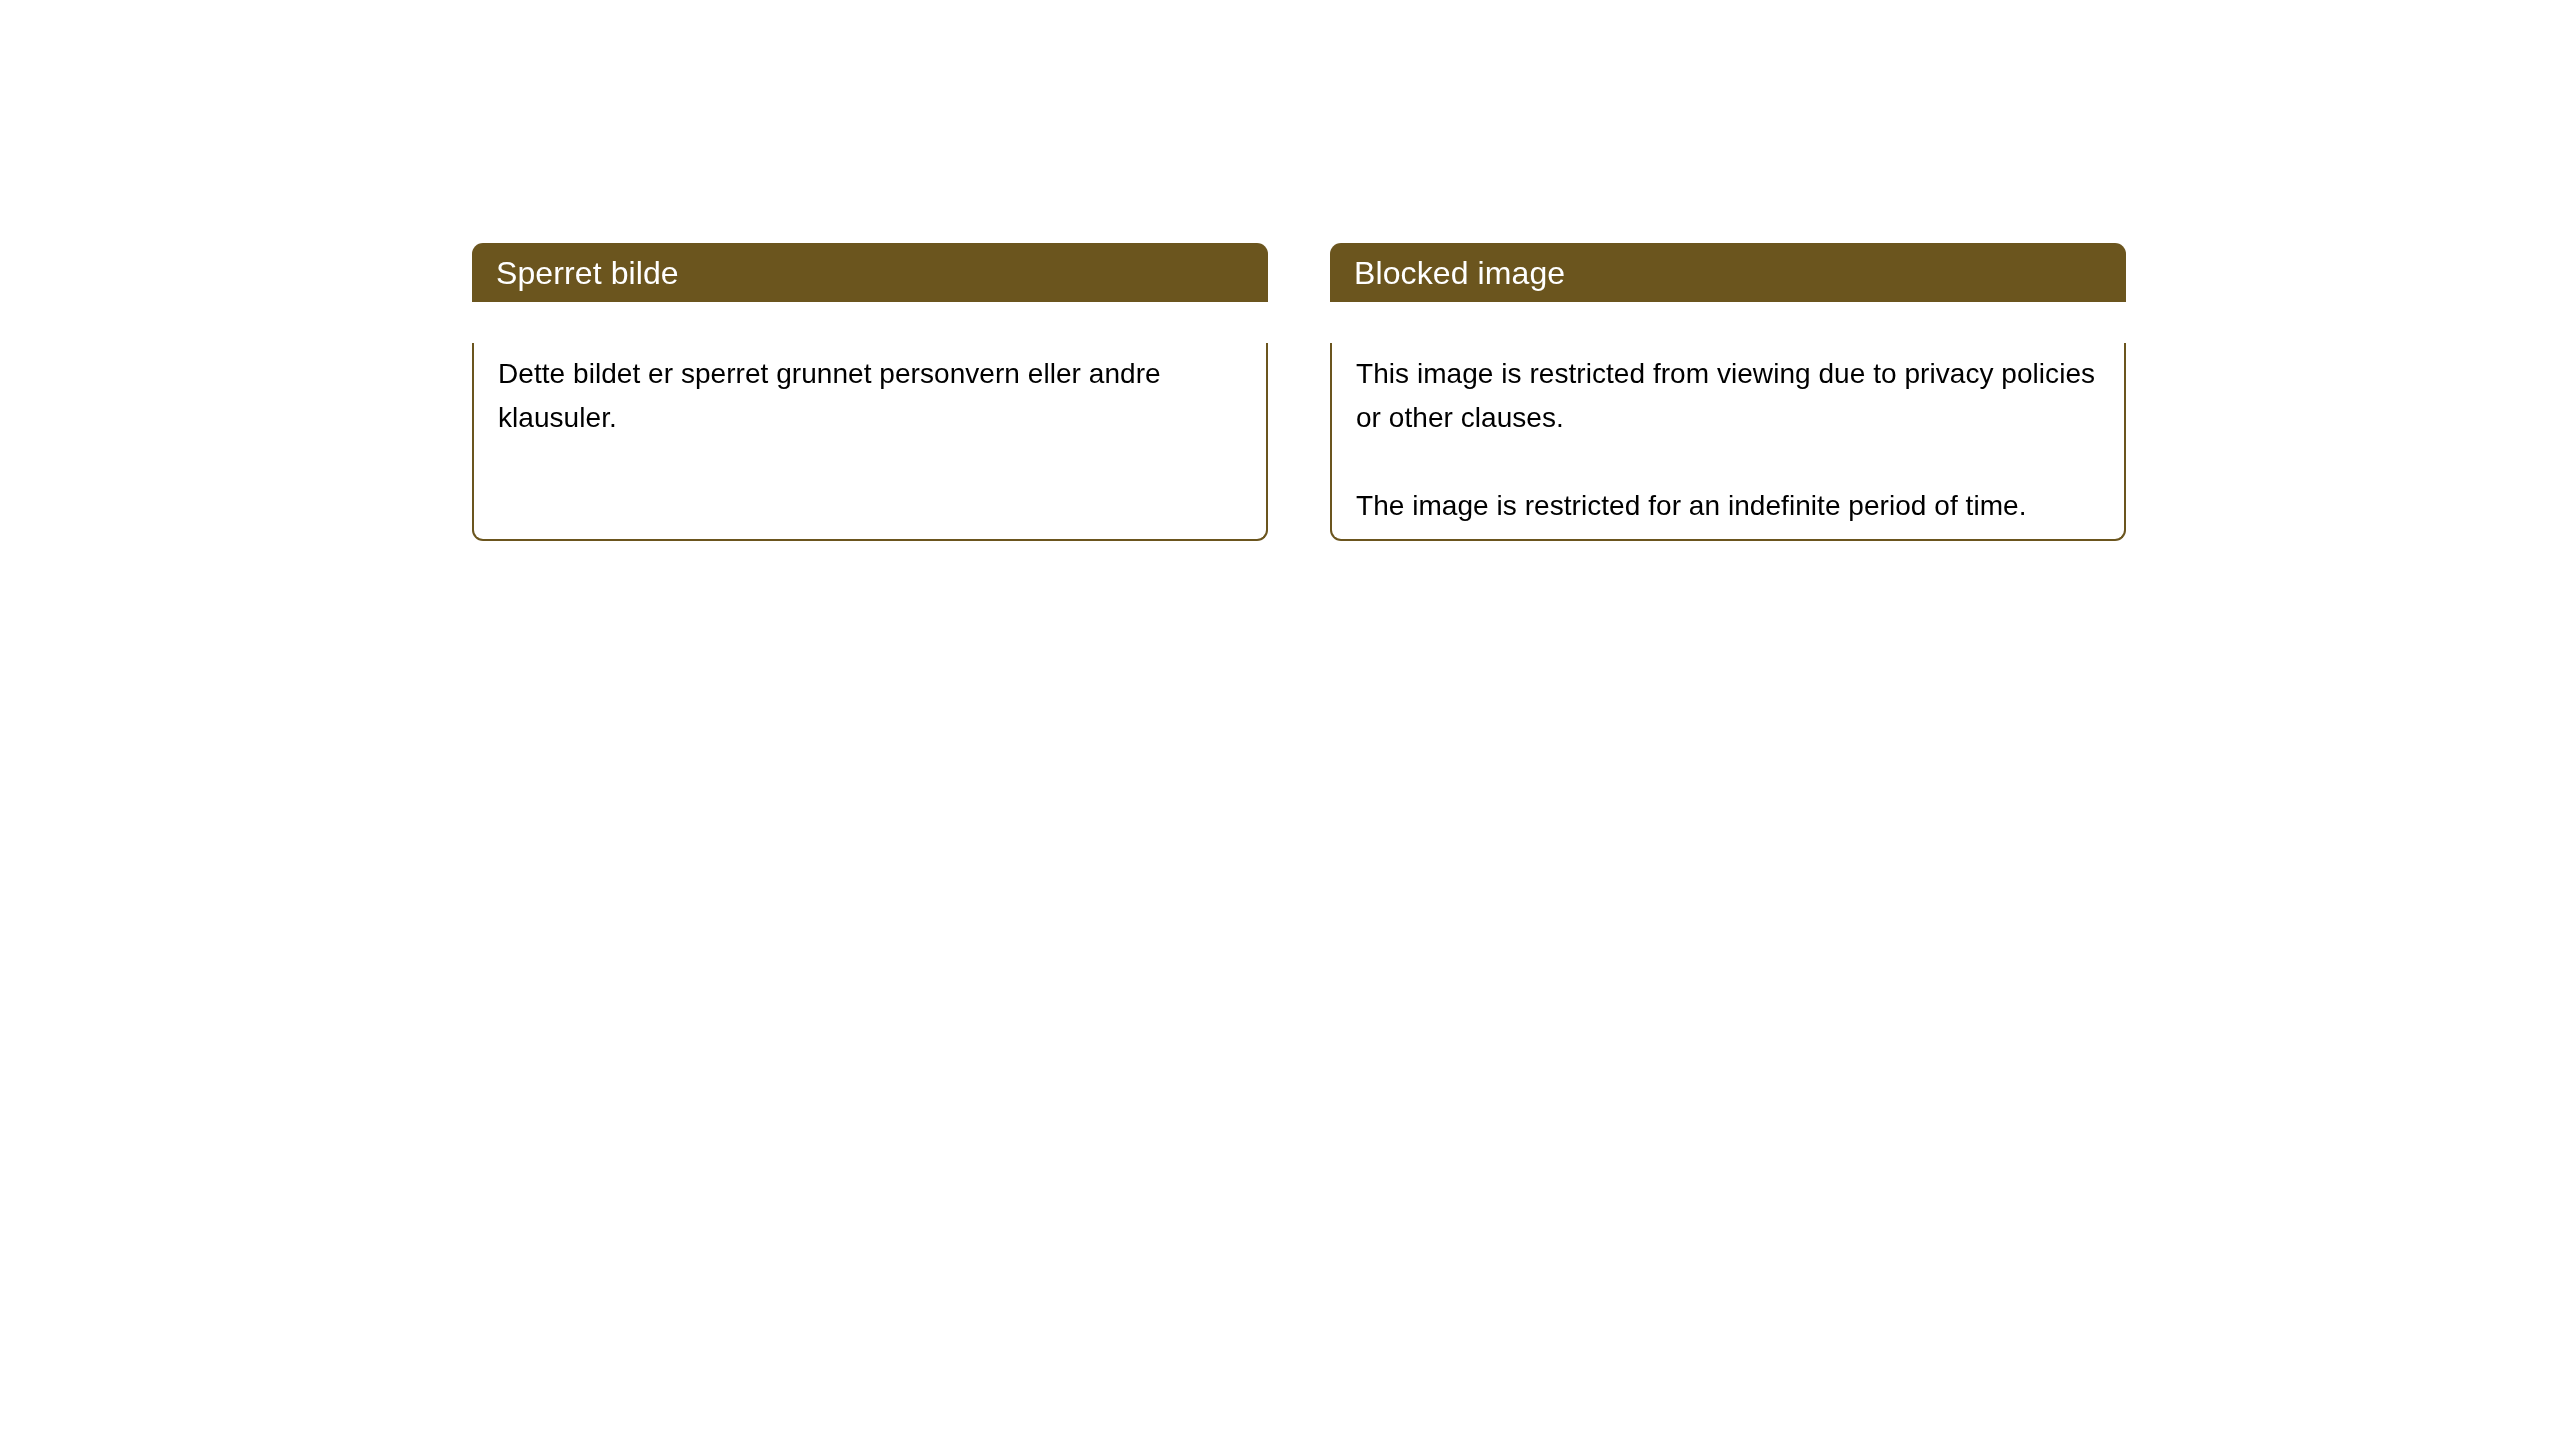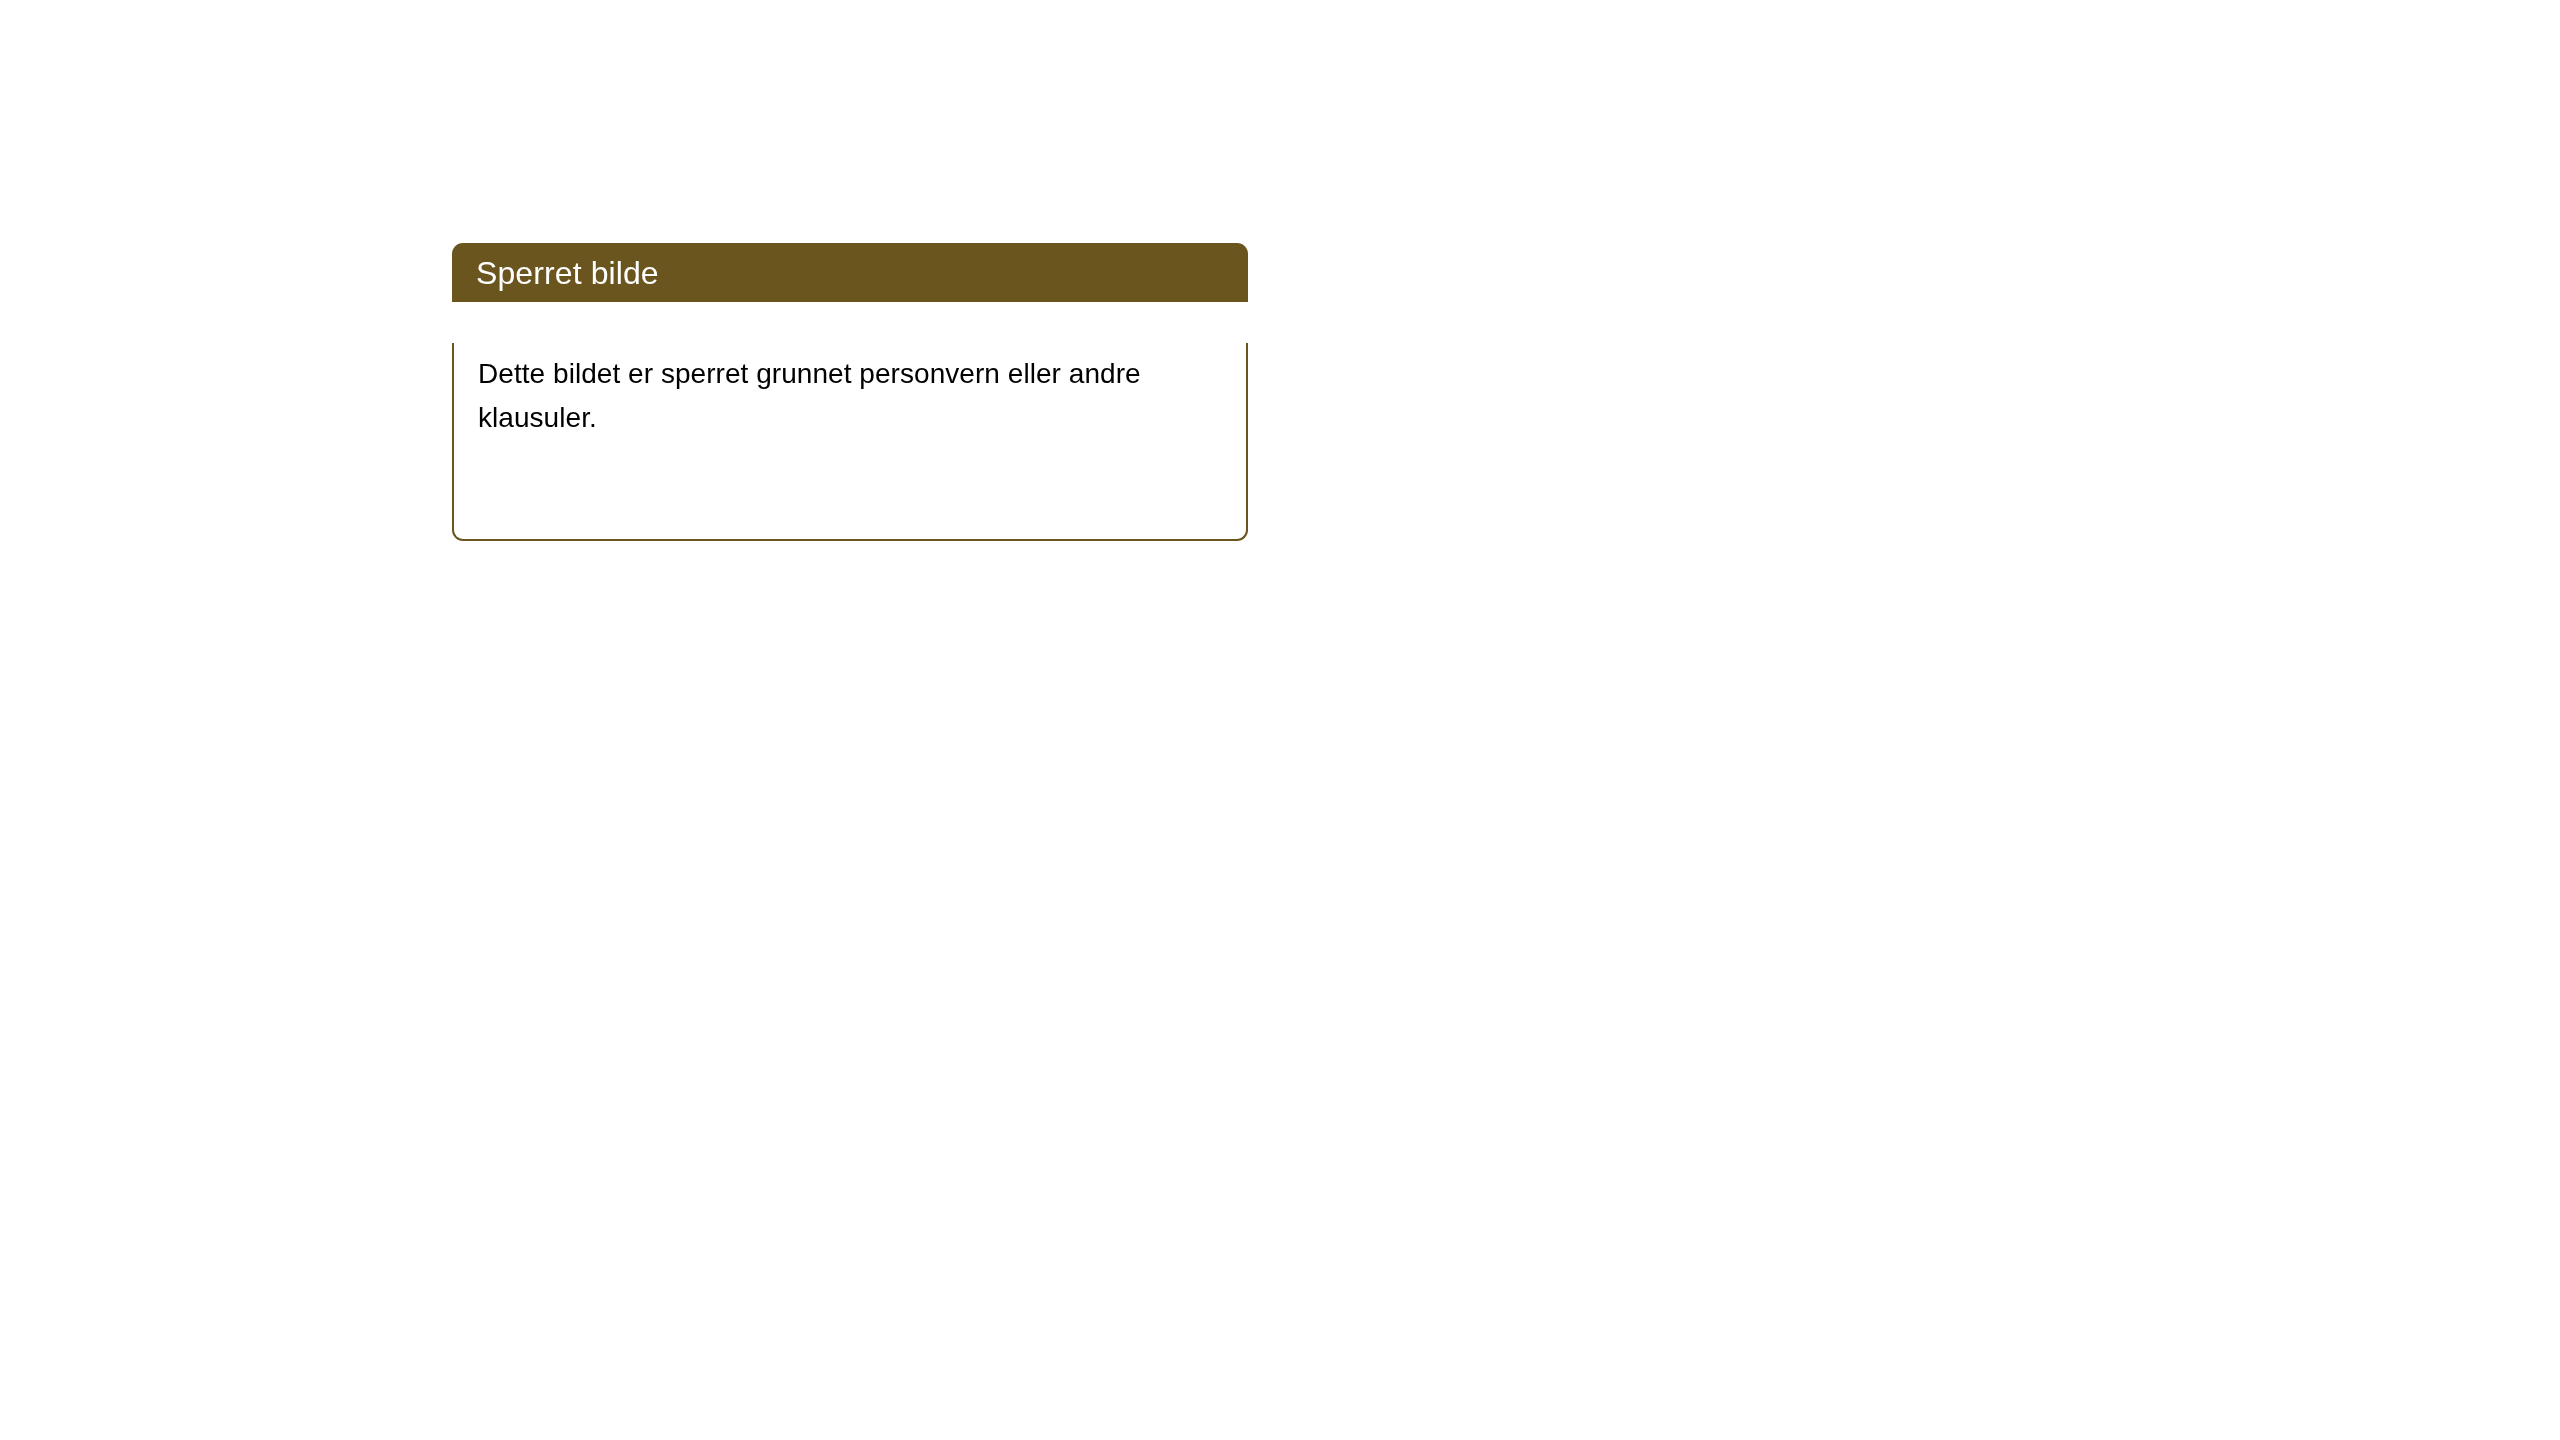--- a/index.html
+++ b/index.html
@@ -11,21 +11,21 @@
     width: 2560px;
     height: 1440px;
     background: #ffffff;
     font-family: "Liberation Sans", "DejaVu Sans", sans-serif;
     overflow: hidden;
     position: relative;
   }
 
   #notice-stage {
     position: absolute;
-    left: 452px;
+    left: 472px;
     top: 243px;
     width: 1660px;
     height: 333px;
     display: flex;
     flex-direction: row;
     align-items: flex-start;
     gap: 62px;
   }
 
   .notice-card {
@@ -90,14 +90,23 @@
 
   <div class="notice-card">
     <div class="notice-card-header">
       <div class="notice-card-title">Sperret bilde</div>
     </div>
     <div class="notice-card-body">
       <p class="notice-paragraph">Dette bildet er sperret grunnet personvern eller andre klausuler.</p>
     </div>
   </div>
 
+  <div class="notice-card">
+    <div class="notice-card-header">
+      <div class="notice-card-title">Blocked image</div>
+    </div>
+    <div class="notice-card-body">
+      <p class="notice-paragraph">This image is restricted from viewing due to privacy policies or other clauses.</p>
+      <p class="notice-paragraph">The image is restricted for an indefinite period of time.</p>
+    </div>
+  </div>
 
 </div>
 
 </body></html>

